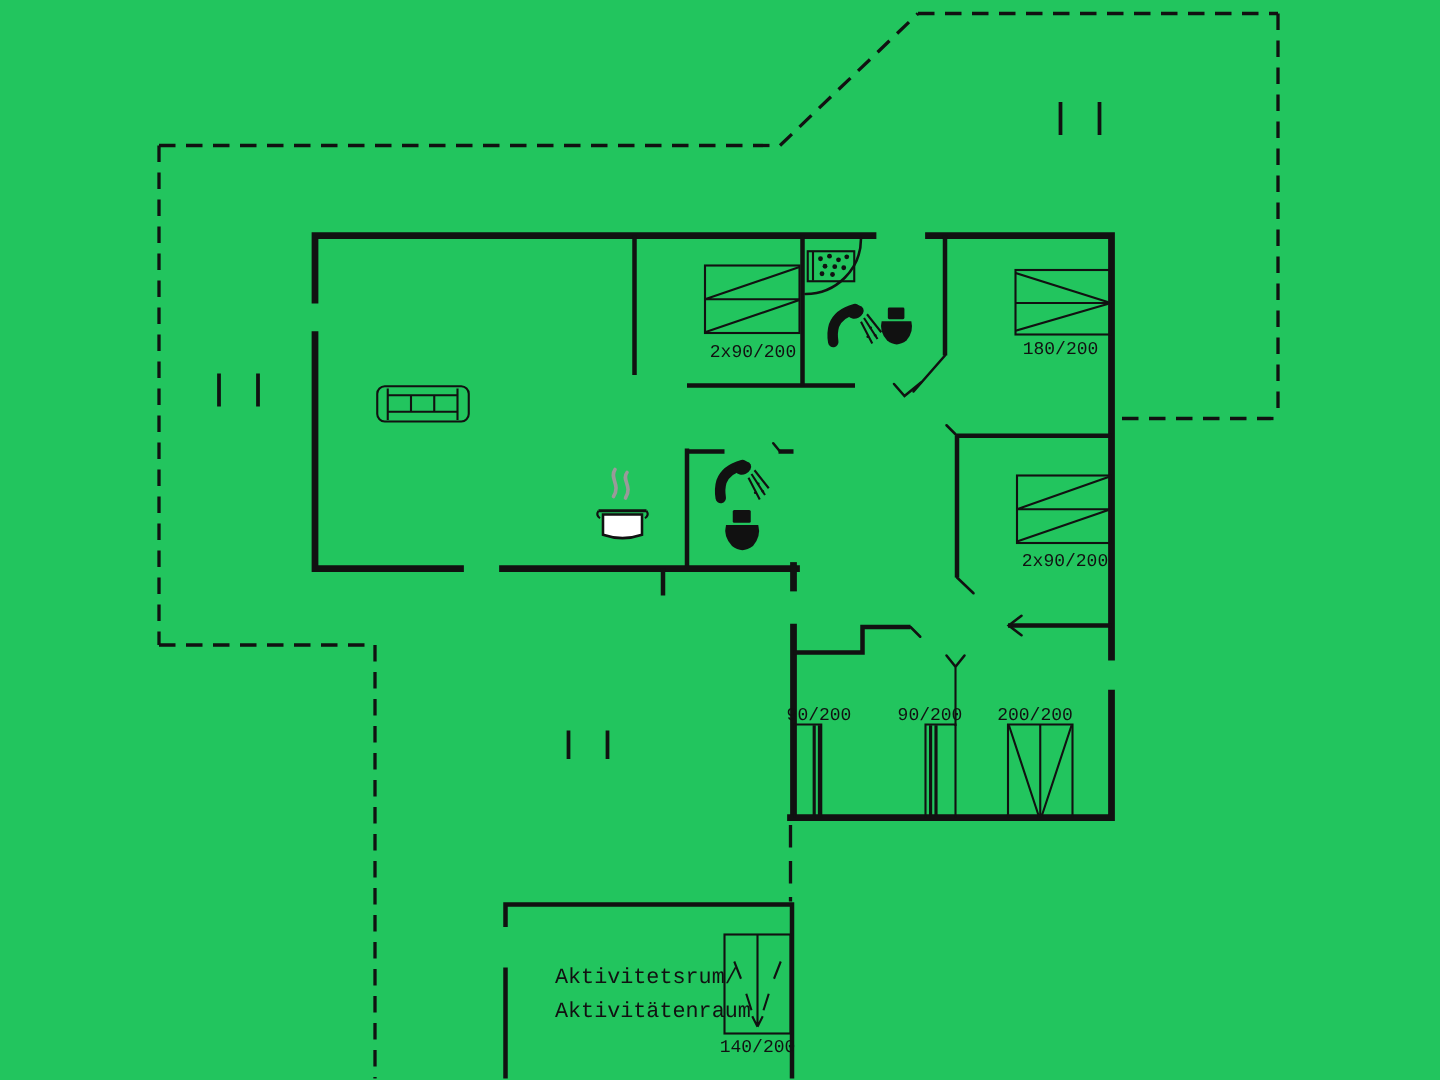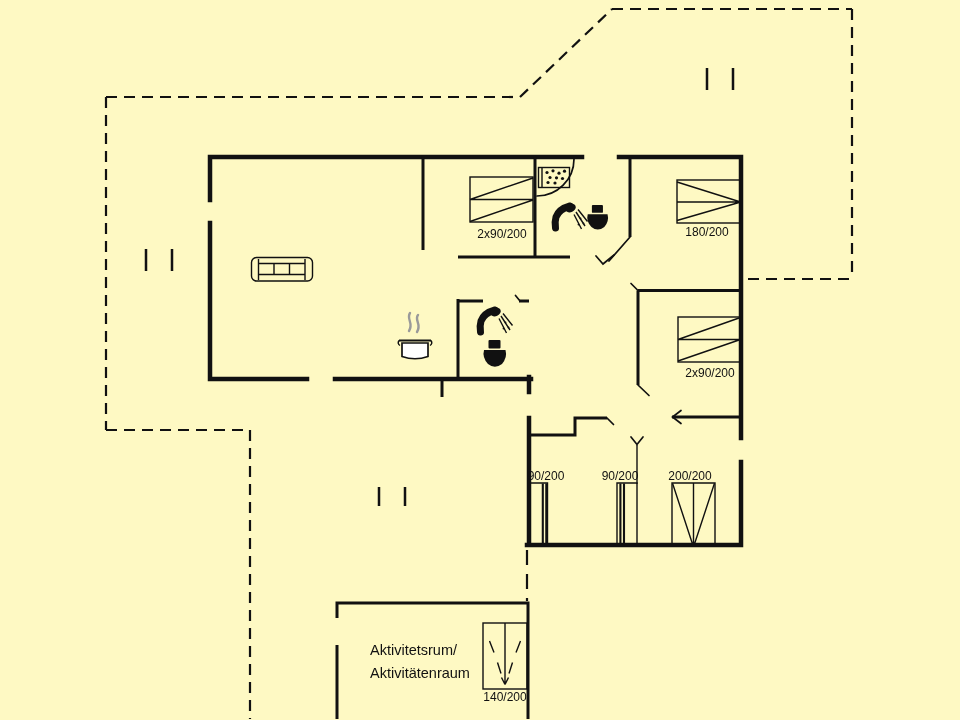--- a/index.html
+++ b/index.html
@@ -1,17 +1,17 @@
 <!DOCTYPE html>
 <html><head>
 <meta charset="utf-8">
 <style>
   html,body{margin:0;padding:0;background:#ffffff;}
-  .page{position:relative;width:960px;height:720px;background:#fef9c3;overflow:hidden;
-        font-family:Liberation Sans, sans-serif;}
+  .page{position:relative;width:960px;height:720px;background:#22c55e;overflow:hidden;
+        font-family:Liberation Mono, monospace;}
   svg{position:absolute;left:0;top:0;}
   .w4{stroke:#111;stroke-width:4.5;fill:none;stroke-linecap:square;}
   .w3{stroke:#111;stroke-width:3;fill:none;stroke-linecap:butt;}
   .w2{stroke:#111;stroke-width:2;fill:none;stroke-linecap:butt;}
   .w1{stroke:#111;stroke-width:1.4;fill:none;}
   .leaf{stroke:#111;stroke-width:1.7;fill:none;stroke-linecap:round;}
   .dashed{stroke:#111;stroke-width:2.2;fill:none;stroke-dasharray:11 7;}
   .dashed2{stroke:#111;stroke-width:2.2;fill:none;stroke-dasharray:15 9;}
   .tick{stroke:#111;stroke-width:2.5;fill:none;}
   .bar{stroke:#111;stroke-width:2.1;fill:none;}

